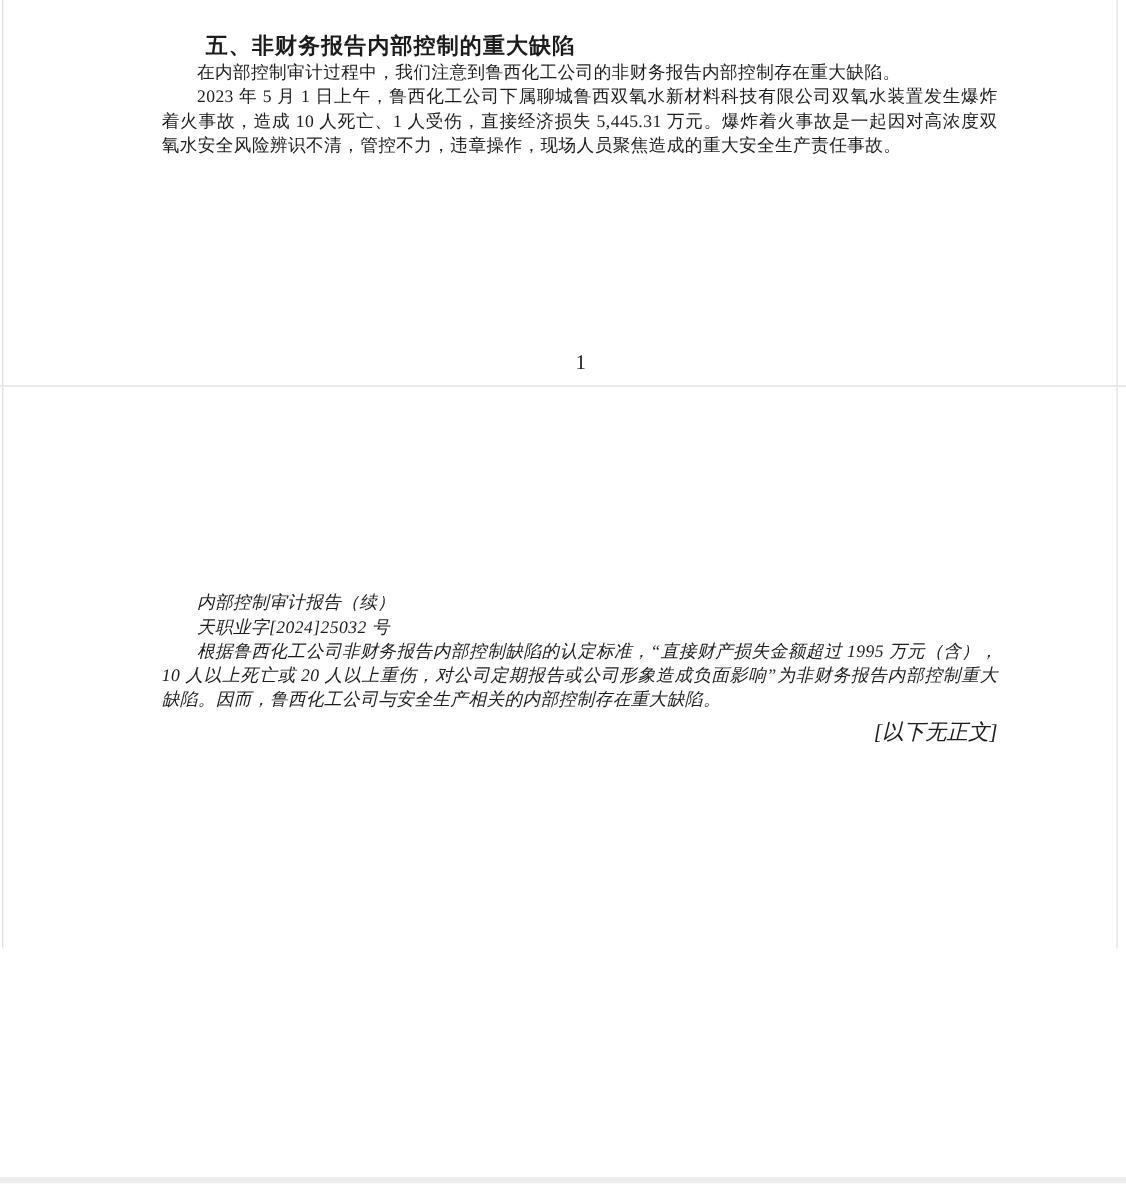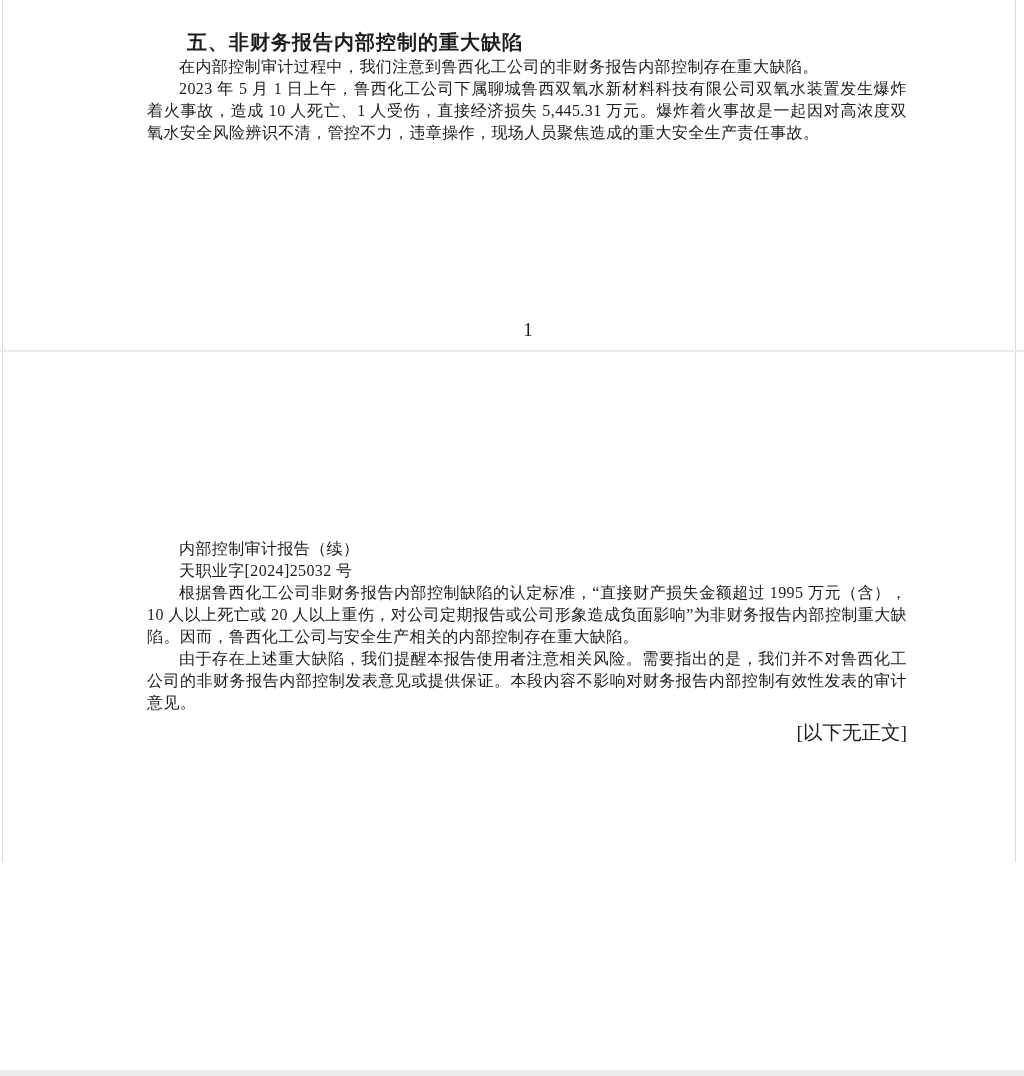--- a/index.html
+++ b/index.html
@@ -12,21 +12,21 @@
   .viewer{
     position:relative;width:1024px;height:1076px;overflow:hidden;background:#ffffff;
   }
   .page{
     position:absolute;left:2px;width:1014px;box-sizing:border-box;
     background:#ffffff;
     border-left:1px solid #d9d9d9;
     border-right:1px solid #d9d9d9;
   }
   .page-1{top:0;height:350px;}
-  .page-2{top:352px;height:510px;}
+  .page-2{top:352px;height:510px;font-style:italic;}
   .separator{
     position:absolute;left:0;width:1024px;height:2px;background:#e9e9e9;
   }
   .sep-mid{top:350px;}
   .bottom-strip{
     position:absolute;left:0;top:1070px;width:1024px;height:6px;background:#ededed;
   }
   .content{
     padding:0 108px 0 144px;
   }
@@ -76,20 +76,19 @@
     <div class="page-num">1</div>
   </div>
 
   <div class="separator sep-mid"></div>
 
   <div class="page page-2">
     <div class="content">
       <p class="body-par cont-header">内部控制审计报告（续）</p>
       <p class="body-par ref-number">天职业字[2024]25032 号</p>
       <p class="body-par p2-a">根据鲁西化工公司非财务报告内部控制缺陷的认定标准，“直接财产损失金额超过 1995 万元（含），10 人以上死亡或 20 人以上重伤，对公司定期报告或公司形象造成负面影响”为非财务报告内部控制重大缺陷。因而，鲁西化工公司与安全生产相关的内部控制存在重大缺陷。</p>
-      <p class="body-par p2-c">由于存在上述重大缺陷，我们提醒本报告使用者注意相关风险。需要指出的是，我们并不对鲁西化工公司的非财务报告内部控制发表意见或提供保证。本段内容不影响对财务报告内部控制有效性发表的审计意见。</p>
       <p class="end-note">[以下无正文]</p>
     </div>
   </div>
 
   <div class="bottom-strip"></div>
 
 </div>
 
 </body></html>

